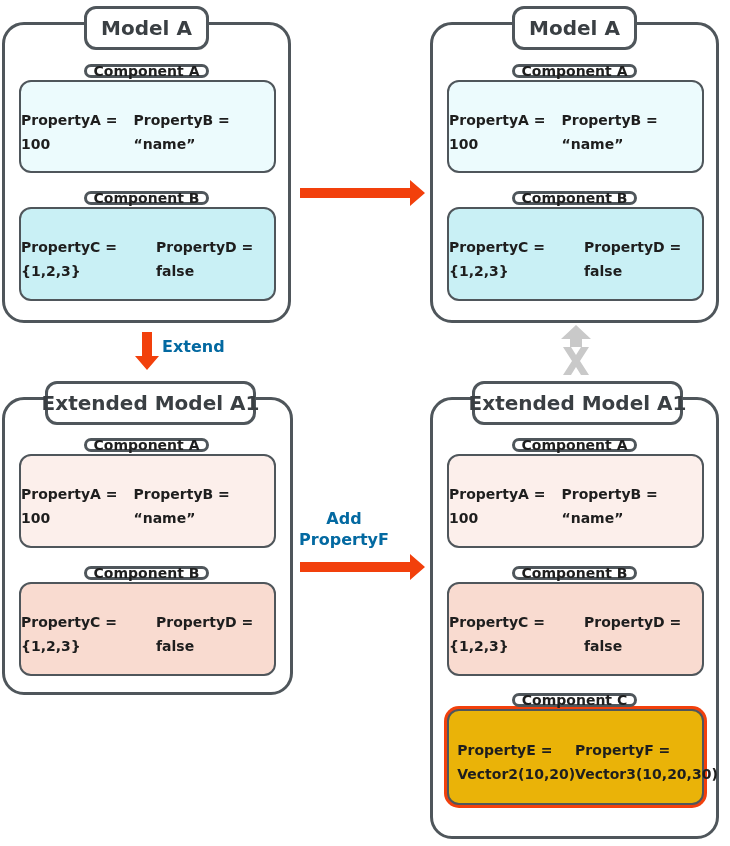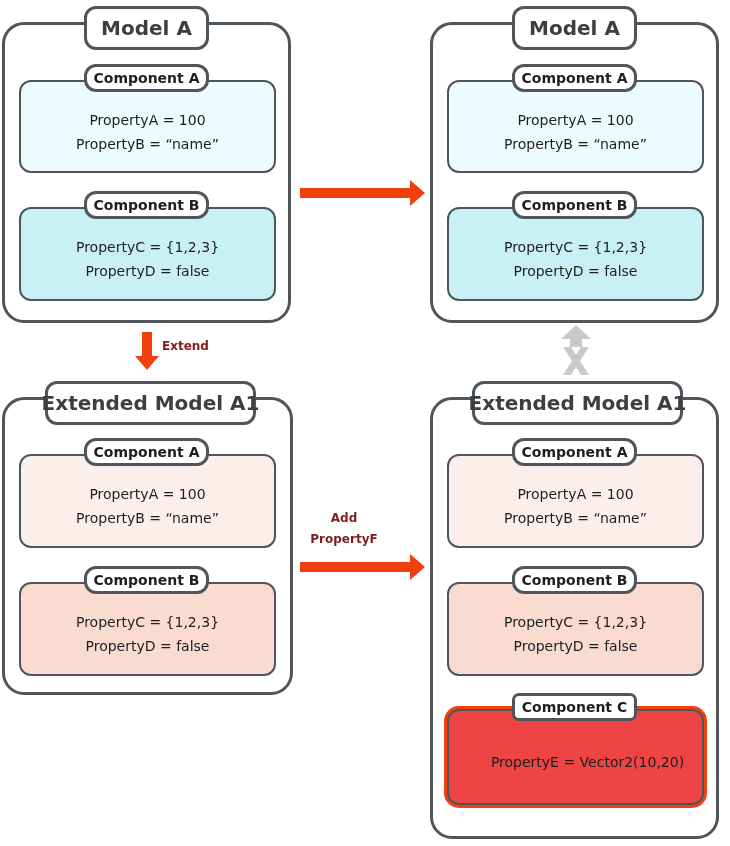--- a/index.html
+++ b/index.html
@@ -4,29 +4,29 @@
 <style>
   html, body { margin:0; padding:0; background:#ffffff; }
   body { width:730px; height:846px; position:relative; overflow:hidden;
          font-family:"DejaVu Sans", "Liberation Sans", sans-serif; color:#1f1f1f; }
   .model { position:absolute; border:3px solid #4f565b; border-radius:22px; background:#fff; box-sizing:border-box; }
   .pill { position:absolute; background:#fff; border:3px solid #4f565b; border-radius:12px;
           box-sizing:border-box; display:flex; align-items:center; justify-content:center;
           font-weight:bold; white-space:nowrap; color:#3a3f43; }
   .model-title { height:44px; font-size:20px; }
   .comp { position:absolute; border:2.5px solid #4f565b; border-radius:12px; box-sizing:border-box;
-          display:flex; flex-direction:column; align-items:center; justify-content:center;
-          font-weight:normal; font-size:14px; line-height:24px; padding-top:10px; color:#1e1e1e; }
-  .comp-title { height:28px; font-size:14px; color:#1e1e1e; }
+          display:flex; flex-direction:row; align-items:center; justify-content:center;
+          font-weight:bold; font-size:14px; line-height:24px; padding-top:10px; color:#1e1e1e; }
+  .comp-title { height:14px; font-size:14px; color:#1e1e1e; }
   .blue-a { background:#ecfbfd; }
   .blue-b { background:#c9f0f5; }
   .peach-a { background:#fcefeb; }
   .peach-b { background:#f9dbd0; }
-  .red-c { background:#ef4444; box-shadow:0 0 0 3px #f2400c;padding-left:24px; }
-  .label { position:absolute; font-weight:bold; font-size:12px; color:#7f1d1d; text-align:center; line-height:21px; }
+  .red-c { background:#eab308; box-shadow:0 0 0 3px #f2400c;padding-left:24px; }
+  .label { position:absolute; font-weight:bold; font-size:16px; color:#0369a1; text-align:center; line-height:21px; }
   svg.arrow { position:absolute; overflow:visible; }
 </style>
 </head>
 <body>
 
 <div class="model" style="left:2px;top:22px;width:289px;height:301px;"></div>
 <div class="pill model-title" style="left:84px;top:6px;width:125px;">Model A</div>
 
 <div class="comp blue-a" style="left:19px;top:80px;width:257px;height:93px;">
   <div>PropertyA = 100</div>
@@ -102,14 +102,15 @@
 <div class="pill comp-title" style="left:512px;top:438px;width:125px;">Component A</div>
 
 <div class="comp peach-b" style="left:447px;top:582px;width:257px;height:94px;">
   <div>PropertyC = {1,2,3}</div>
   <div>PropertyD = false</div>
 </div>
 <div class="pill comp-title" style="left:512px;top:566px;width:125px;">Component B</div>
 
 <div class="comp red-c" style="left:447px;top:709px;width:257px;height:96px;">
   <div>PropertyE = Vector2(10,20)</div>
+  <div>PropertyF = Vector3(10,20,30)</div>
 </div>
 <div class="pill comp-title" style="left:512px;top:693px;width:125px;border-radius:7px;">Component C</div>
 
 </body></html>

